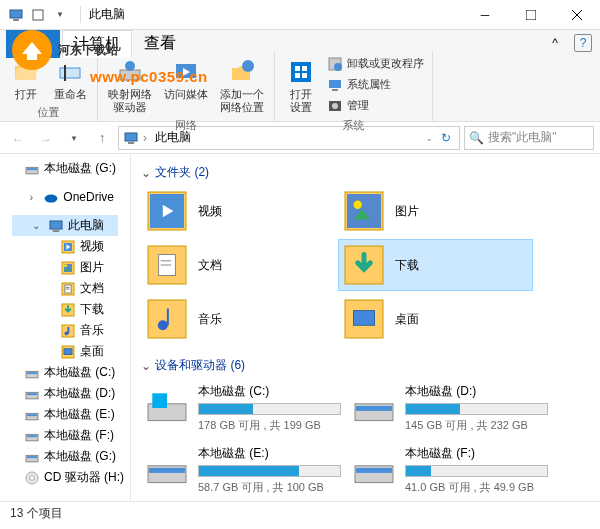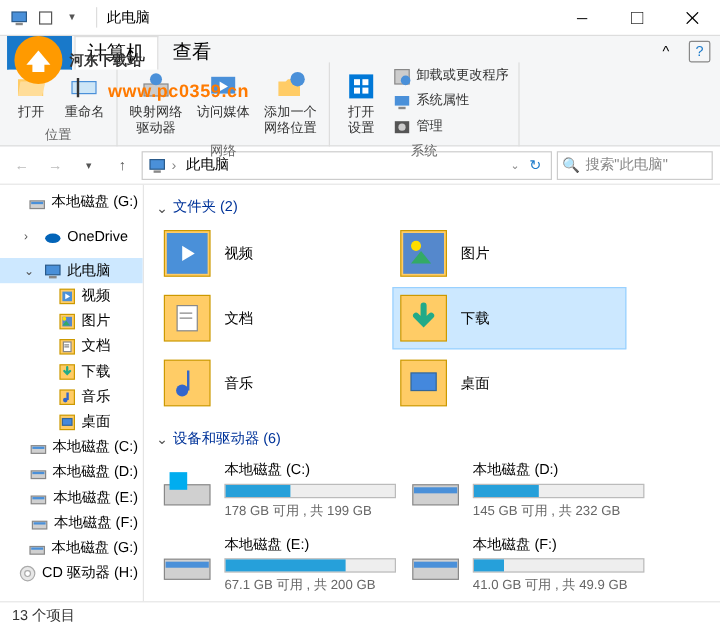--- a/index.html
+++ b/index.html
@@ -23,21 +23,21 @@
 .ribbon-label{font-size:11px;color:#333;text-align:center;line-height:1.2;white-space:nowrap}
 .ribbon-group-label{font-size:11px;color:#666;text-align:center;padding-top:2px}
 .help-btn{position:absolute;right:8px;top:4px;width:18px;height:18px;border:1px solid #888;border-radius:2px;display:flex;align-items:center;justify-content:center;cursor:pointer}
 .addrbar{height:32px;display:flex;align-items:center;padding:3px 6px;gap:4px;border-bottom:1px solid #e5e5e5}
 .nav-btn{width:24px;height:24px;display:flex;align-items:center;justify-content:center;cursor:pointer;color:#555;border-radius:2px}
 .nav-btn.disabled{color:#bbb;cursor:default}
 .addr-box{flex:1;border:1px solid #ccc;height:24px;display:flex;align-items:center;padding:0 4px;gap:4px}
 .addr-box .crumb{padding:0 4px;cursor:pointer}
 .search-box{width:130px;border:1px solid #ccc;height:24px;display:flex;align-items:center;padding:0 4px;color:#888}
 .main{display:flex;height:347px}
-.sidebar{width:120px;border-right:1px solid #e5e5e5;overflow-y:auto;padding:4px 0}
+.sidebar{width:131px;border-right:1px solid #e5e5e5;overflow-y:auto;padding:4px 12px}
 .tree-item{display:flex;align-items:center;padding:2px 4px;gap:4px;cursor:pointer;white-space:nowrap}
 .tree-item.selected{background:#cde8ff}
 .tree-indent{display:inline-block}
 .tree-icon{width:16px;height:16px;flex-shrink:0;display:flex;align-items:center;justify-content:center}
 .tree-toggle{width:12px;color:#555;font-size:10px}
 .content{flex:1;overflow-y:auto;padding:6px 10px}
 .section-header{display:flex;align-items:center;gap:4px;color:#003399;padding:4px 0;cursor:pointer;font-size:12px}
 .section-header .chev{color:#555}
 .folder-grid{display:flex;flex-wrap:wrap;gap:2px;margin-bottom:8px}
 .folder-item{width:195px;display:flex;align-items:center;gap:10px;padding:4px;cursor:pointer;border:1px solid transparent}
@@ -525,21 +525,21 @@
             <svg width="42" height="42">
               <rect x="2" y="16.8" width="38" height="16.8" fill="#d0d0d0" stroke="#888"></rect>
               <rect x="3" y="18.900000000000002" width="36" height="5.04" fill="#4a90d9"></rect>
             </svg>
           </div>
           <div class="drive-info">
             <div class="drive-name">本地磁盘 (E:)</div>
             <div class="drive-bar">
               <div class="drive-bar-fill" style="width:71%"></div>
             </div>
-            <div class="drive-text">67.1 GB 可用 , 共 200 GB</div>
+            <div class="drive-text">58.7 GB 可用 , 共 100 GB</div>
           </div>
         </div>
         <div class="drive-item">
           <div class="drive-icon">
             <svg width="42" height="42">
               <rect x="2" y="16.8" width="38" height="16.8" fill="#d0d0d0" stroke="#888"></rect>
               <rect x="3" y="18.900000000000002" width="36" height="5.04" fill="#4a90d9"></rect>
             </svg>
           </div>
           <div class="drive-info">

